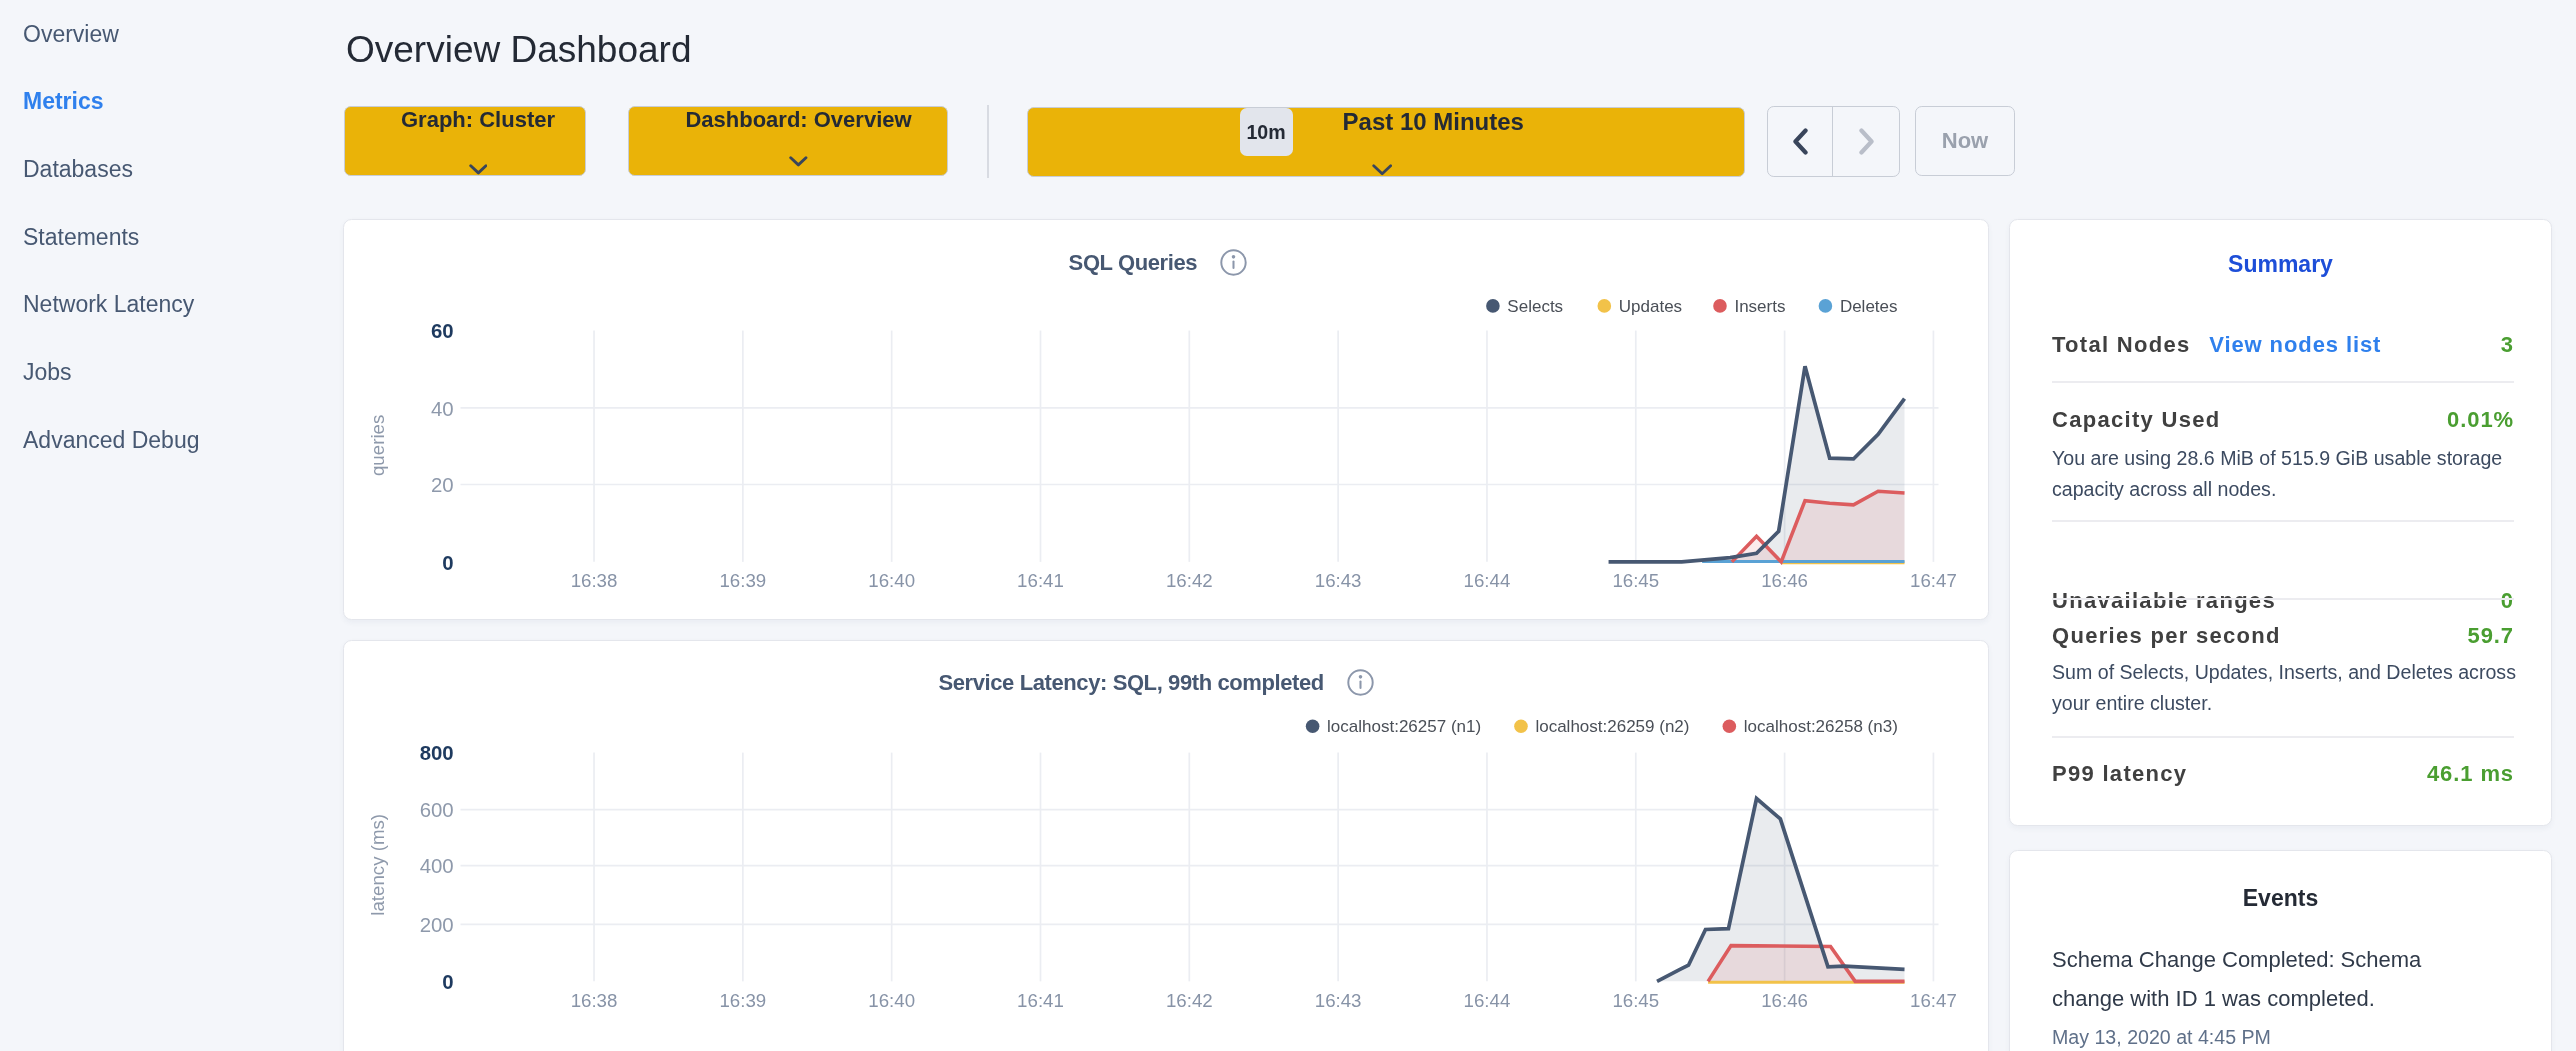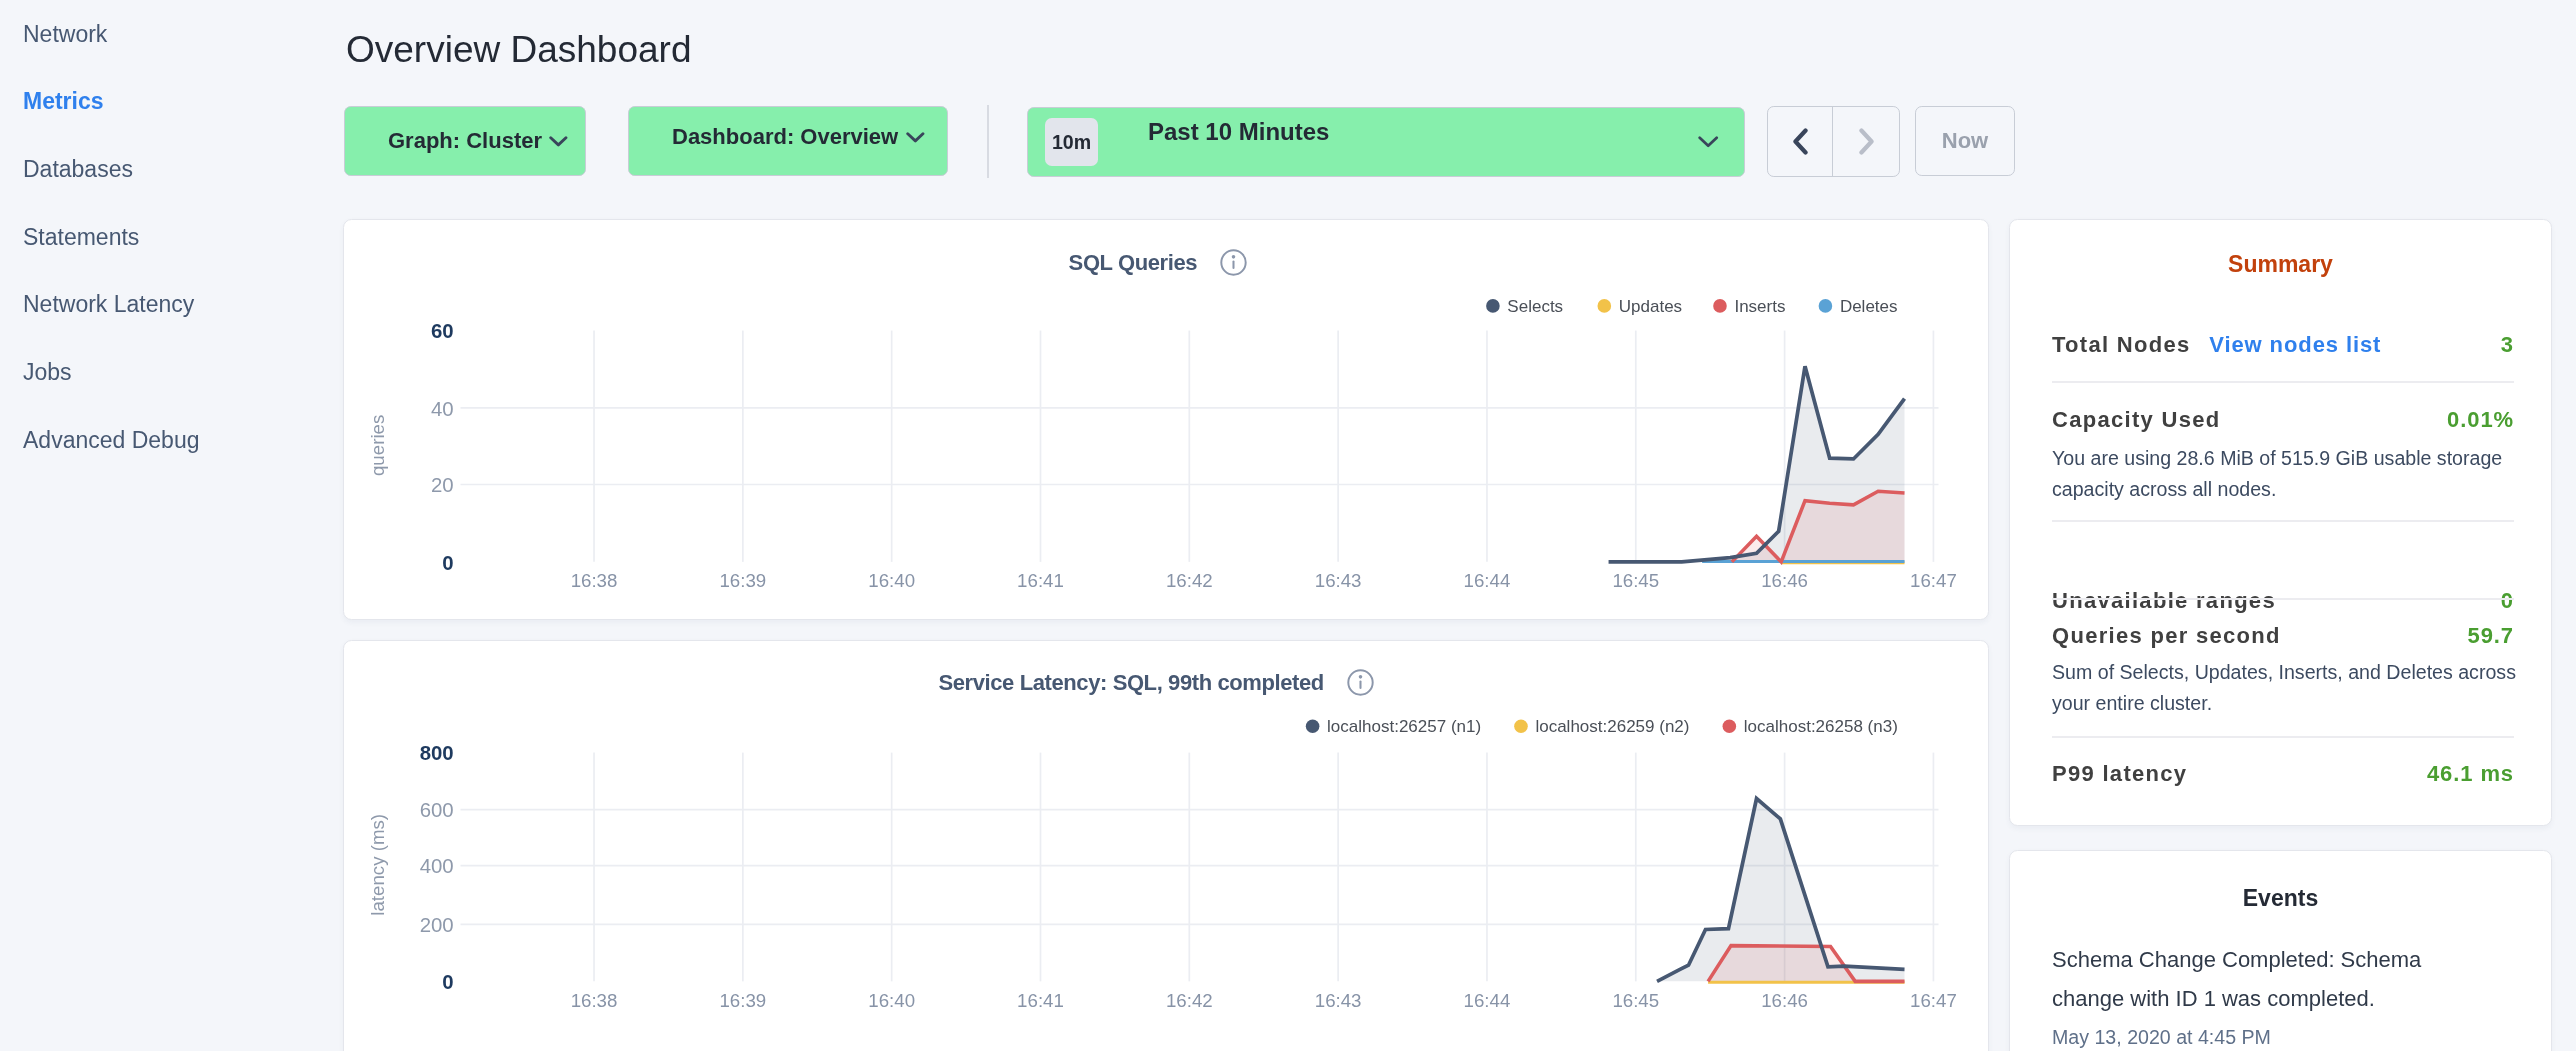--- a/index.html
+++ b/index.html
@@ -1,33 +1,33 @@
 <!DOCTYPE html>
 <html style="font-size:13.6px"><head>
 <meta charset="utf-8">
 <style>
 * { margin:0; padding:0; box-sizing:border-box; }
 html,body { width:2576px; height:1051px; background:#f4f6fa; font-family:"Liberation Sans", sans-serif; position:relative; overflow:hidden; }
 .abs { position:absolute; }
 .nav { position:absolute; left:23px; font-size:23px; line-height:23px; color:#475872; }
 .nav.active { color:#2f80ed; font-weight:bold; }
 .card { position:absolute; background:#fff; border:1.7px solid #e4e6ec; border-radius:8.5px; box-shadow:0 2.6px 5.1px rgba(60,80,110,0.05); }
-.btn { position:absolute; border:1.7px solid #c8cdd6; border-radius:6.8px; background:#86efac; display:flex; align-items:center; }
+.btn { position:absolute; border:1.7px solid #c8cdd6; border-radius:6.8px; background:#eab308; display:flex; align-items:center;flex-direction:column; }
 .ddtext { font-size:22px; font-weight:bold; color:#242a35; }
 .hrow { position:absolute; left:42px; right:37px; display:flex; justify-content:space-between; align-items:baseline; }
 .hdr { font-size:22px; font-weight:bold; color:#404040; letter-spacing:1.3px; }
 .val { font-size:22px; font-weight:bold; color:#4a9e31; letter-spacing:0.9px; }
 .para { position:absolute; left:42px; width:476px; font-size:19.6px; line-height:31px; color:#3c4a60; }
 .divider { position:absolute; left:42px; right:37px; height:1.7px; background:#ececf0; }
 .ctitle { font-size:22px; font-weight:bold; color:#475872; letter-spacing:-0.4px; }
 </style>
 </head>
 <body>
 
-<div class="nav" style="top:23px;">Network</div>
+<div class="nav" style="top:23px;">Overview</div>
 <div class="nav active" style="top:90px;">Metrics</div>
 <div class="nav" style="top:158px;">Databases</div>
 <div class="nav" style="top:226px;">Statements</div>
 <div class="nav" style="top:293px;">Network Latency</div>
 <div class="nav" style="top:361px;">Jobs</div>
 <div class="nav" style="top:429px;">Advanced Debug</div>
 
 <div class="abs" style="left:346px; top:31px; font-size:37px; line-height:37px; color:#242a35;">Overview Dashboard</div>
 
 <div class="btn" style="left:344px; top:106px; width:242px; height:70px; padding:0 17px 0 43px; justify-content:space-between;">
@@ -195,21 +195,21 @@
     <polygon points="1544,400 1571,386 1581,381 1601,339 1628,338 1661,185 1689,209 1745,383 1764,382 1835,386 1835,400" fill="rgba(71,88,114,0.12)"></polygon>
     <polygon points="1604,400 1631,358 1748,359 1777,400" fill="rgba(220,92,94,0.12)"></polygon>
 
     <polyline points="1604,401 1835,401" fill="none" stroke="#f2c249" stroke-width="3.5"></polyline>
     <polyline points="1604,400 1631,358 1748,359 1777,400 1835,400" fill="none" stroke="#dc5c5e" stroke-width="4.2"></polyline>
     <polyline points="1544,400 1571,386 1581,381 1601,339 1628,338 1661,185 1689,209 1745,383 1764,382 1835,386" fill="none" stroke="#475872" stroke-width="4.4"></polyline>
   </svg>
 </div>
 
 <div class="card" style="left:2009px; top:219px; width:543px; height:607px;">
-  <div class="abs" style="left:0; top:31px; width:100%; text-align:center; font-size:23px; font-weight:bold; color:#c2410c;">Summary</div>
+  <div class="abs" style="left:0; top:31px; width:100%; text-align:center; font-size:23px; font-weight:bold; color:#1d4ed8;">Summary</div>
   <div class="hrow" style="top:112px;">
     <span><span class="hdr">Total Nodes</span><a class="hdr" style="color:#2f80ed; letter-spacing:0.9px; margin-left:18.7px; text-decoration:none;">View nodes list</a></span>
     <span class="val">3</span>
   </div>
   <div class="divider" style="top:161px;"></div>
   <div class="hrow" style="top:187px;">
     <span class="hdr">Capacity Used</span>
       <span class="val">0.01%</span>
   </div>
   <div class="para" style="top:223px;">You are using 28.6 MiB of 515.9 GiB usable storage capacity across all nodes.</div>

